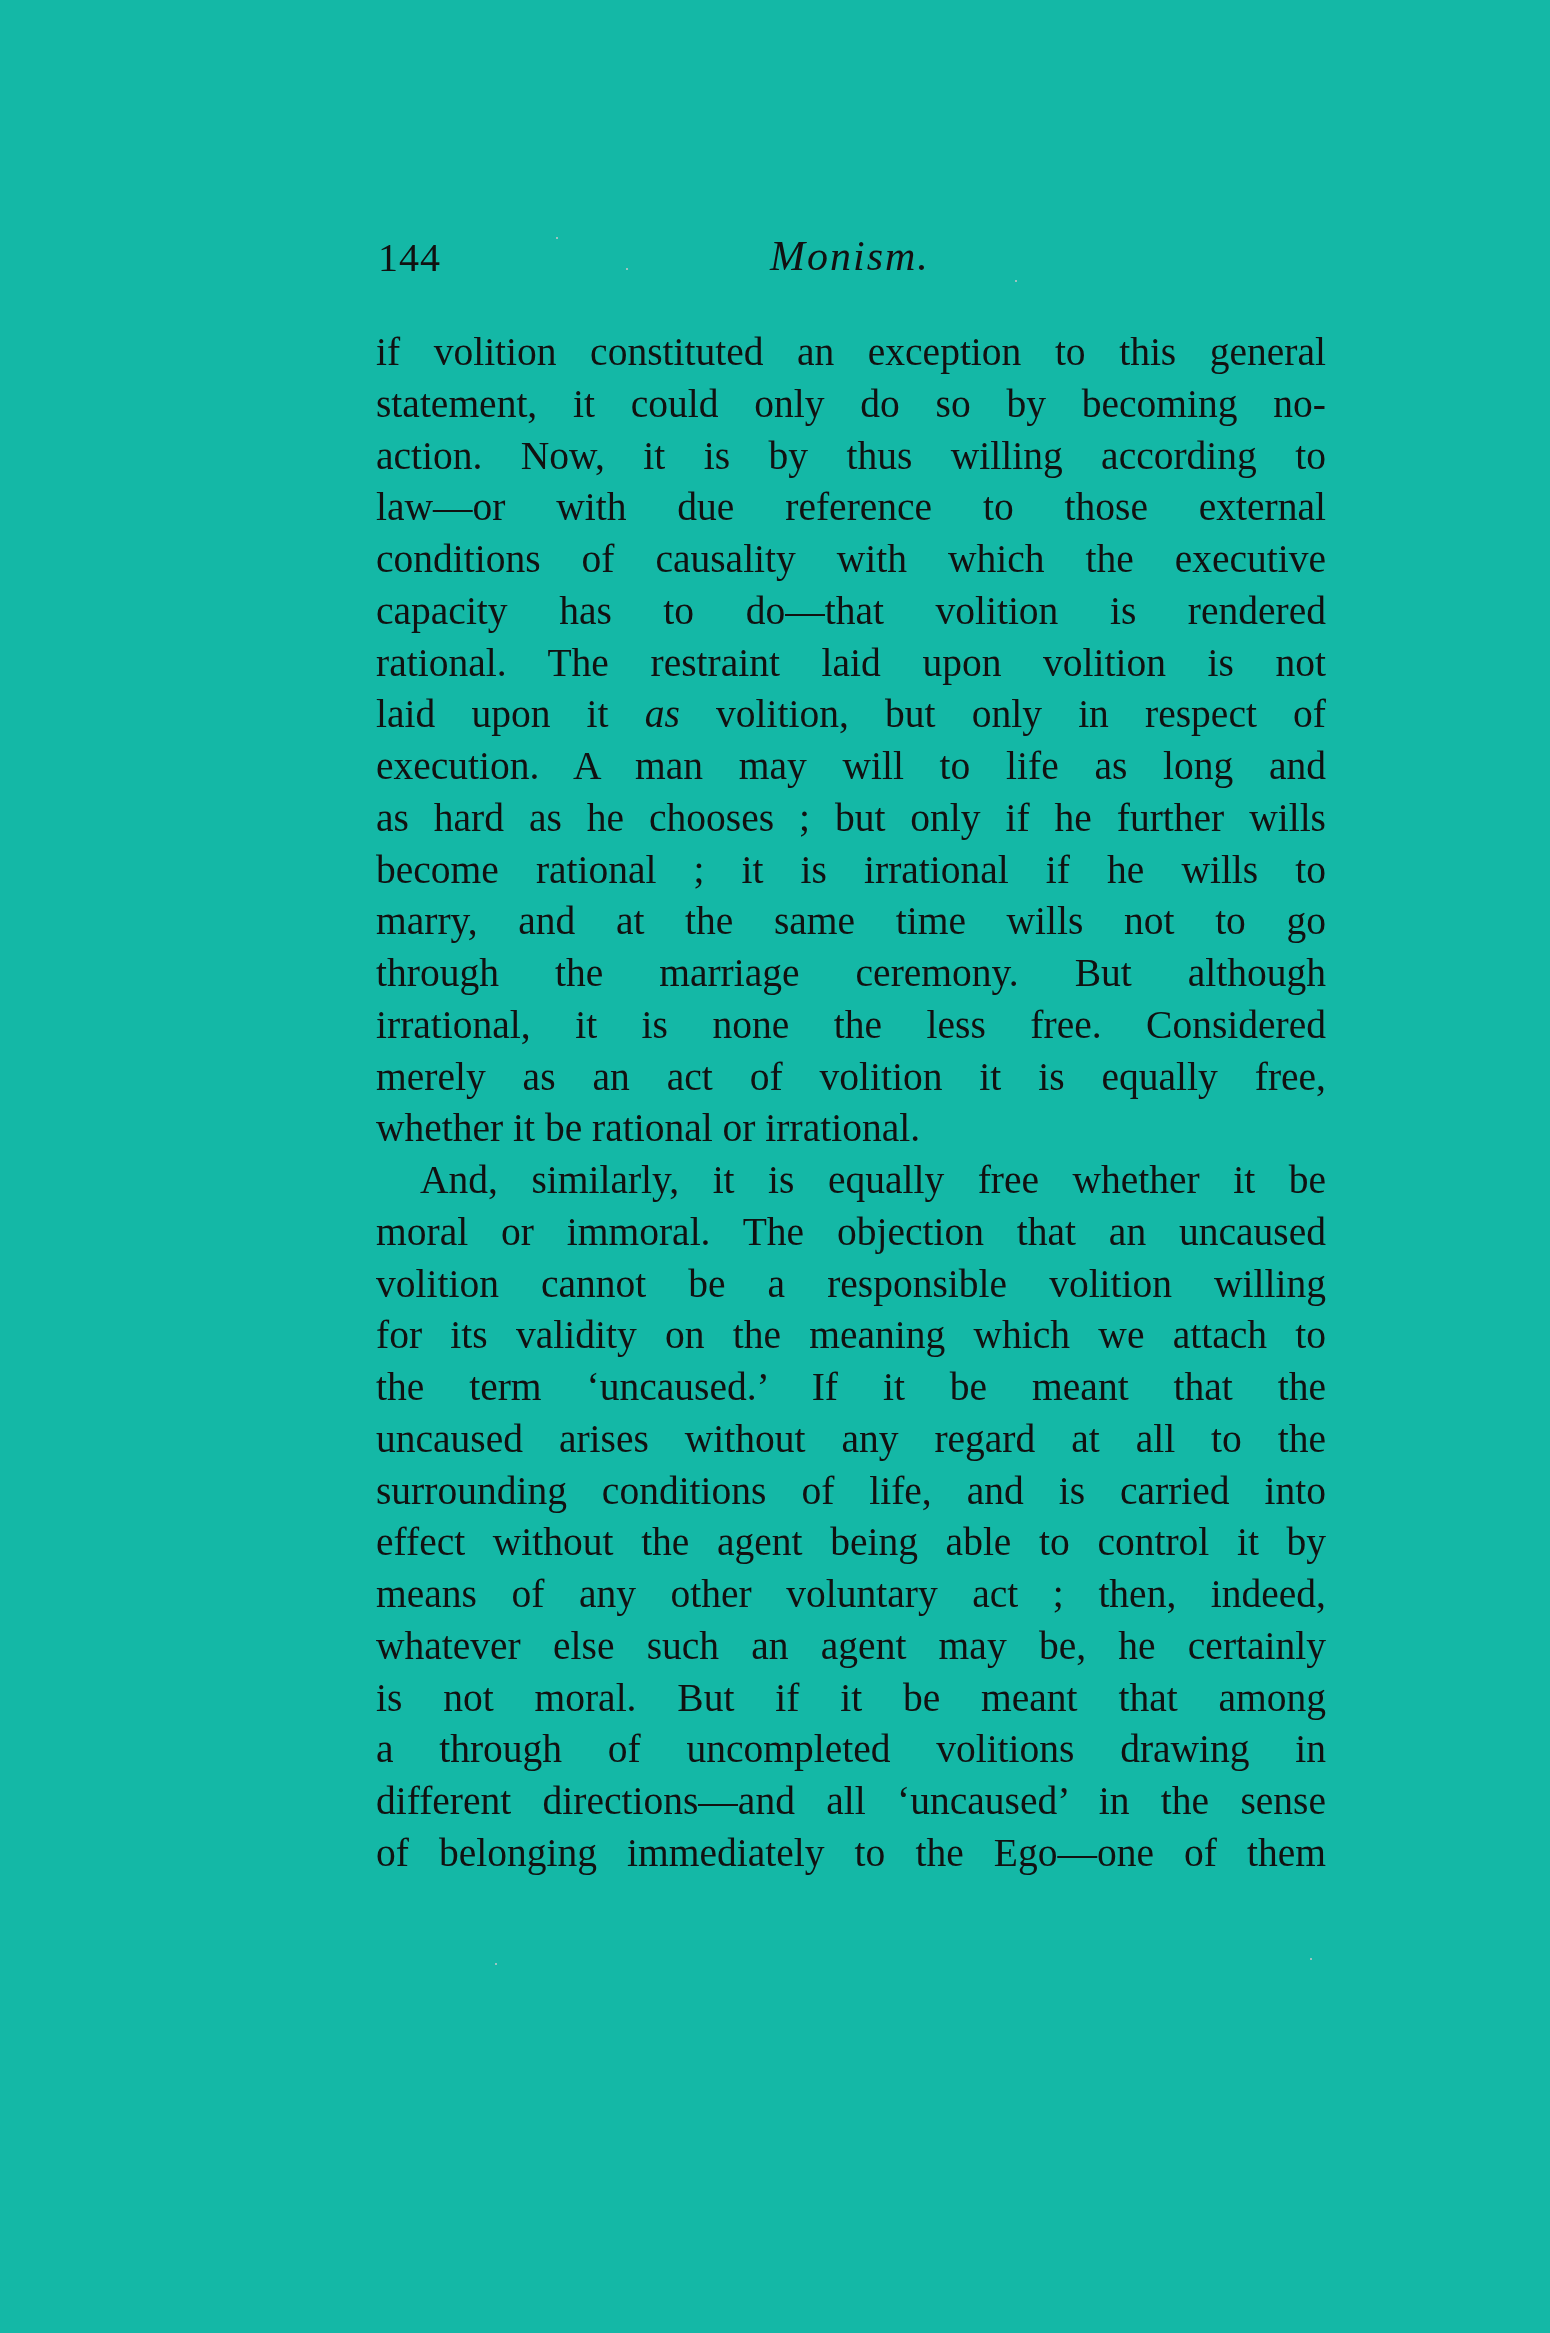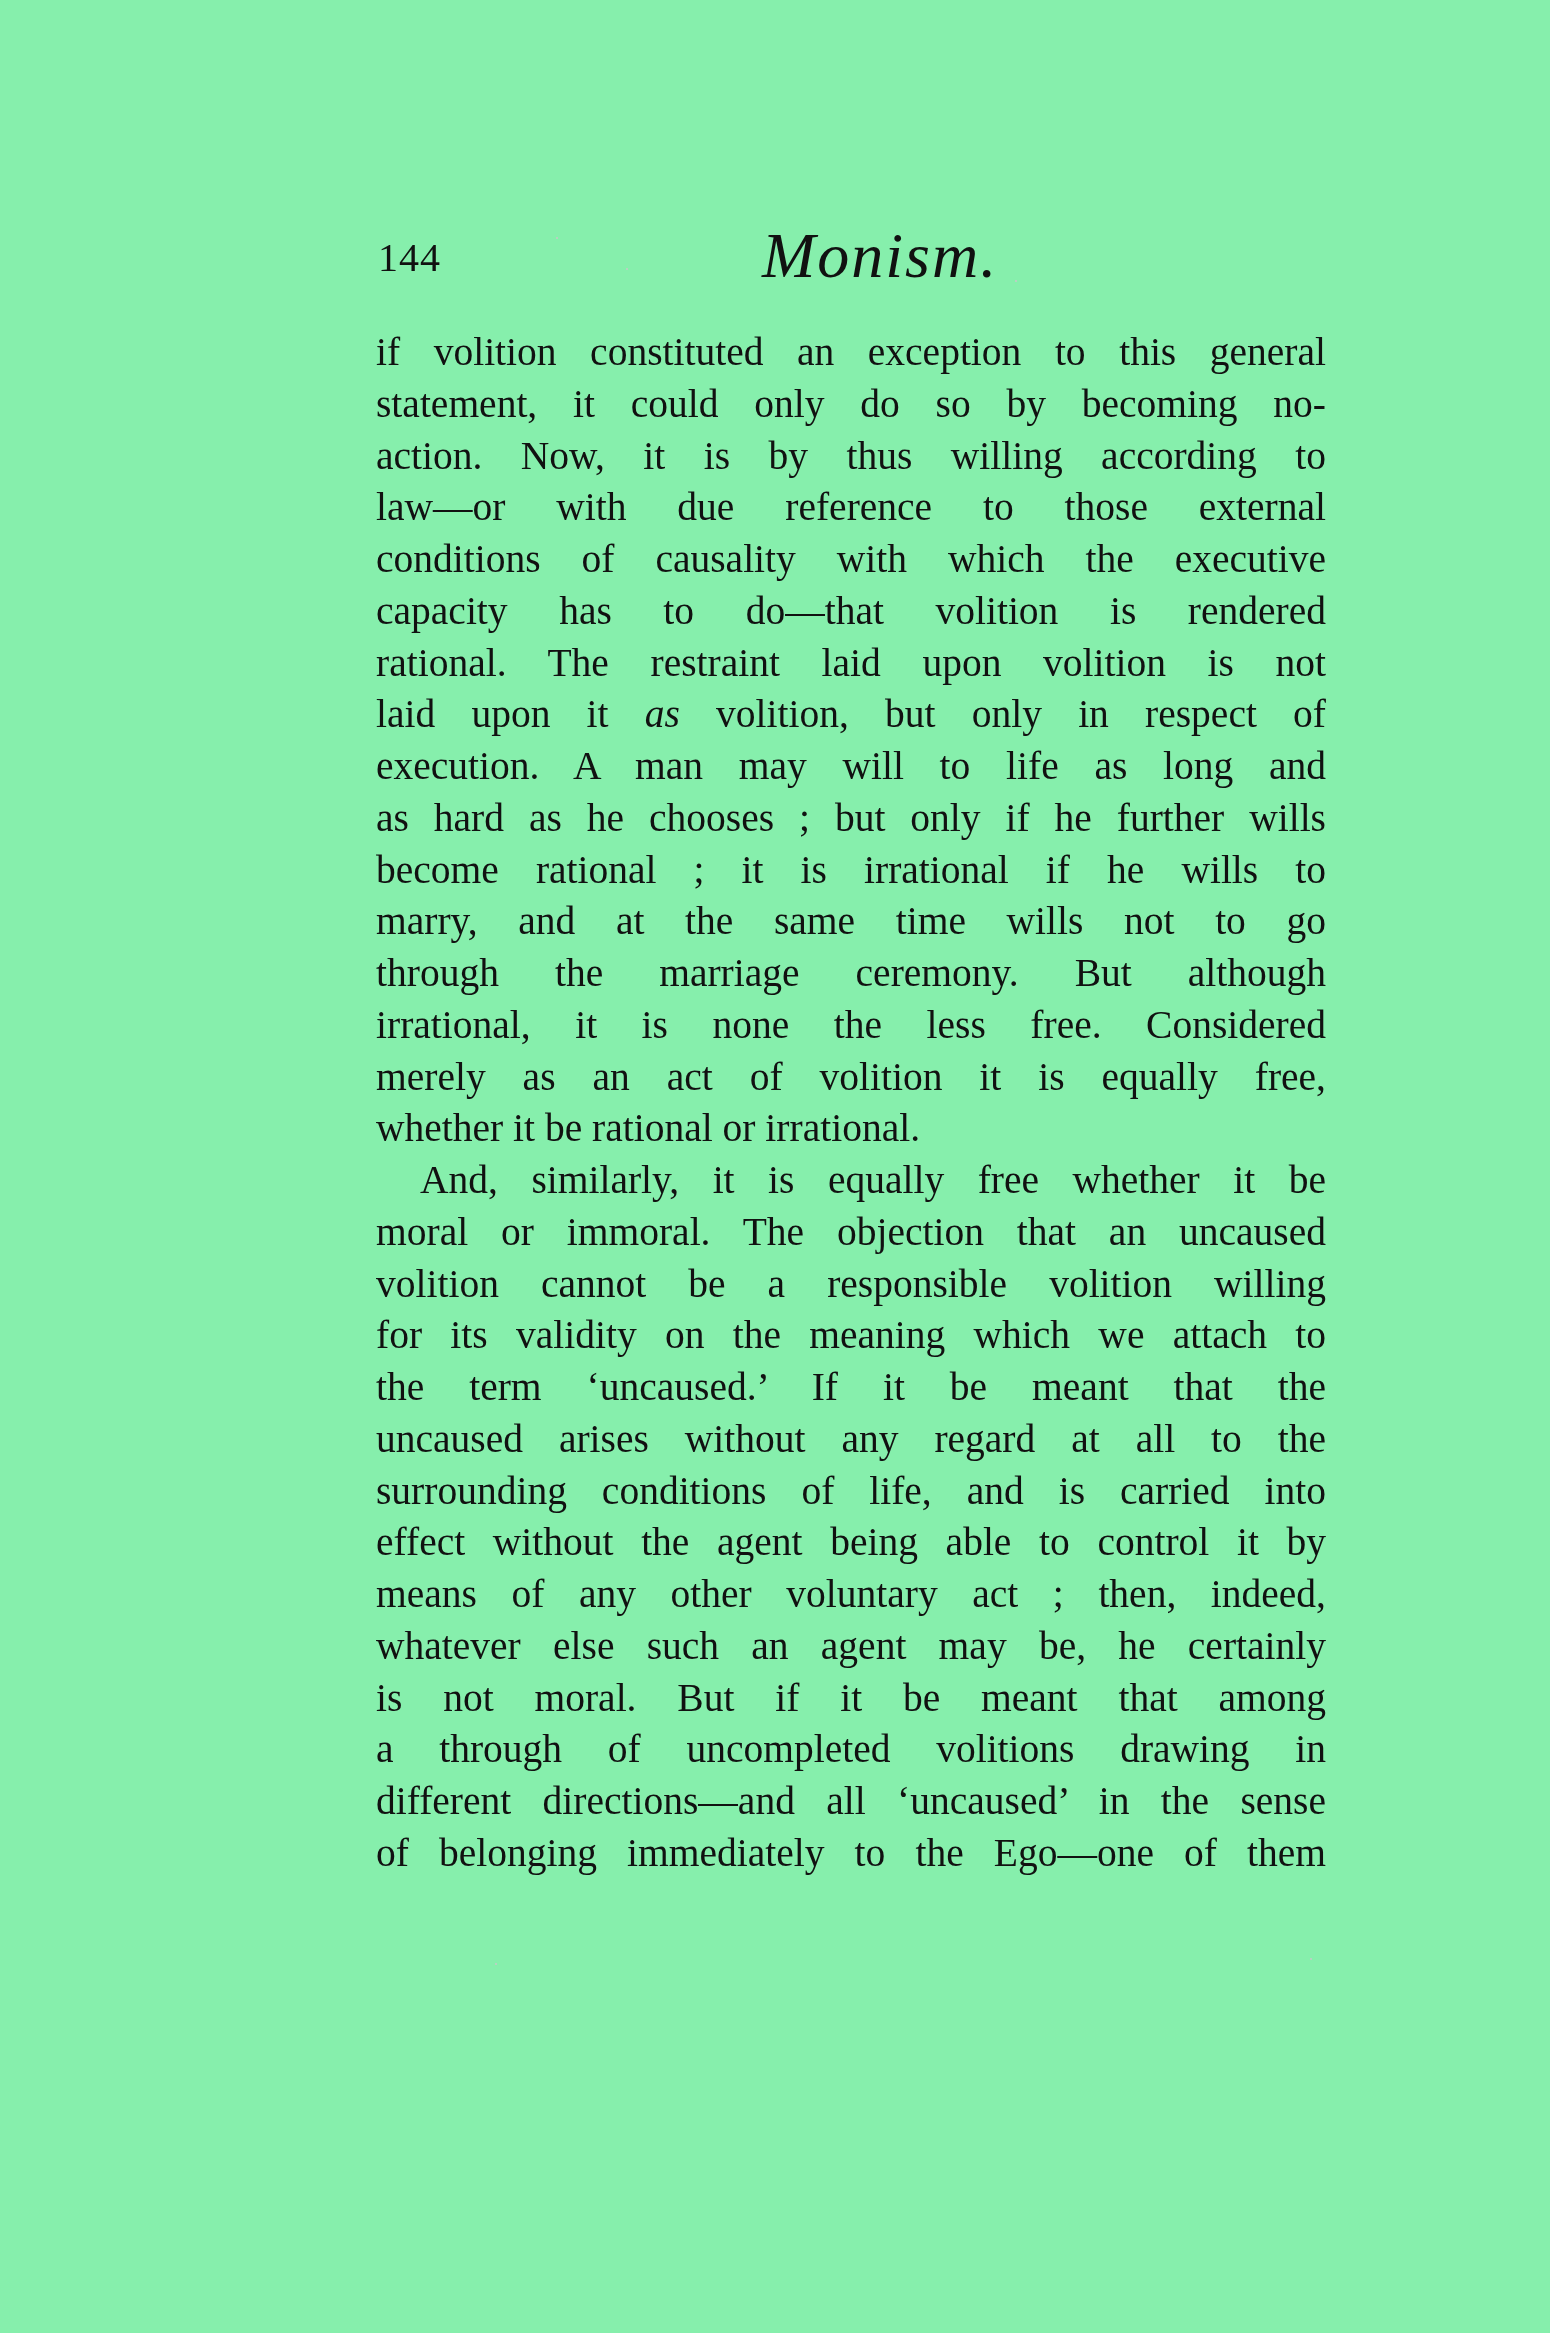--- a/index.html
+++ b/index.html
@@ -13,42 +13,42 @@
     position: relative;
     overflow: hidden;
     color: #111111;
     font-family: "Liberation Serif", "DejaVu Serif", serif;
   }
   .page {
     position: absolute;
     left: 0; top: 0;
     width: 1550px;
     height: 2333px;
-    background: #86efac;
+    background: #14b8a6;
   }
   .running-head {
     position: absolute;
     left: 378px;
     top: 226px;
     width: 950px;
     height: 60px;
   }
   .page-number {
     position: absolute;
     left: 0;
     top: 8px;
     font-size: 40px;
     line-height: 48px;
     letter-spacing: 1px;
   }
   .running-title {
     position: absolute;
-    left: 384px;
+    left: 392px;
     top: 0;
-    font-size: 64px;
+    font-size: 42px;
     line-height: 60px;
     font-style: italic;
     letter-spacing: 2px;
   }
   .body-text {
     position: absolute;
     left: 376px;
     top: 320px;
     width: 950px;
     margin-top: 7px;

